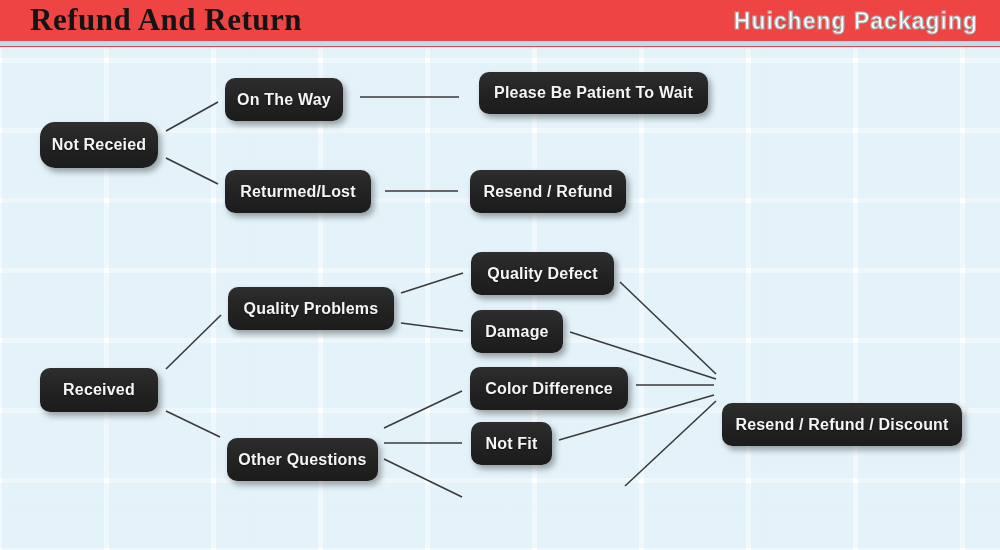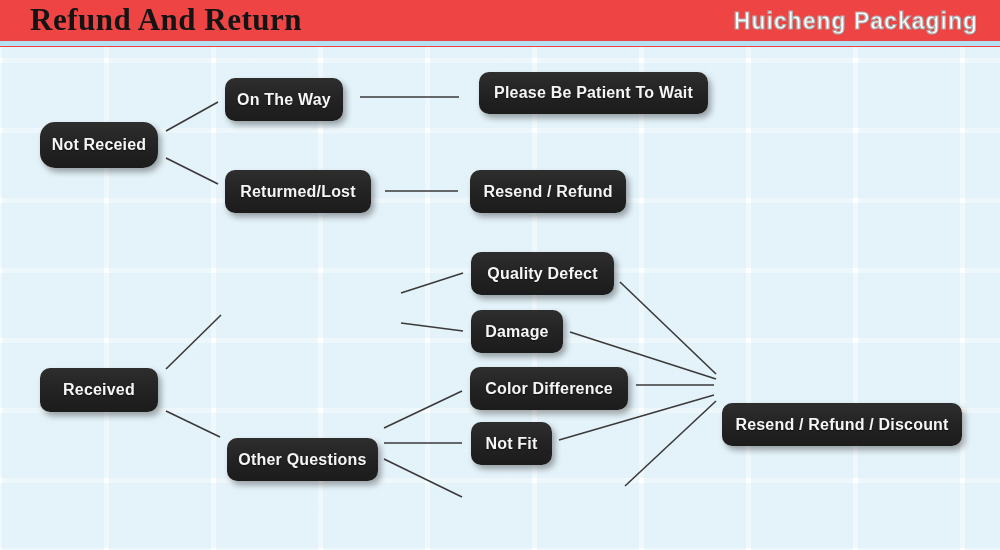--- a/index.html
+++ b/index.html
@@ -101,20 +101,21 @@
     <line x1="559" y1="440" x2="714" y2="395"></line>
     <line x1="625" y1="486" x2="716" y2="401"></line>
   </svg>
 
   <div class="node n-not-received">Not Receied</div>
   <div class="node n-on-the-way">On The Way</div>
   <div class="node n-please-wait">Please Be Patient To Wait</div>
   <div class="node n-returned-lost">Returmed/Lost</div>
   <div class="node n-resend-refund">Resend / Refund</div>
   <div class="node n-received">Received</div>
+  <div class="node n-quality-problems">Quality Problems</div>
   <div class="node n-quality-defect">Quality Defect</div>
   <div class="node n-damage">Damage</div>
   <div class="node n-other-questions">Other Questions</div>
   <div class="node n-not-fit">Not Fit</div>
   <div class="node n-color-difference">Color Difference</div>
   <div class="node n-resend-refund-discount">Resend / Refund / Discount</div>
 
 </div>
 
 </body></html>

